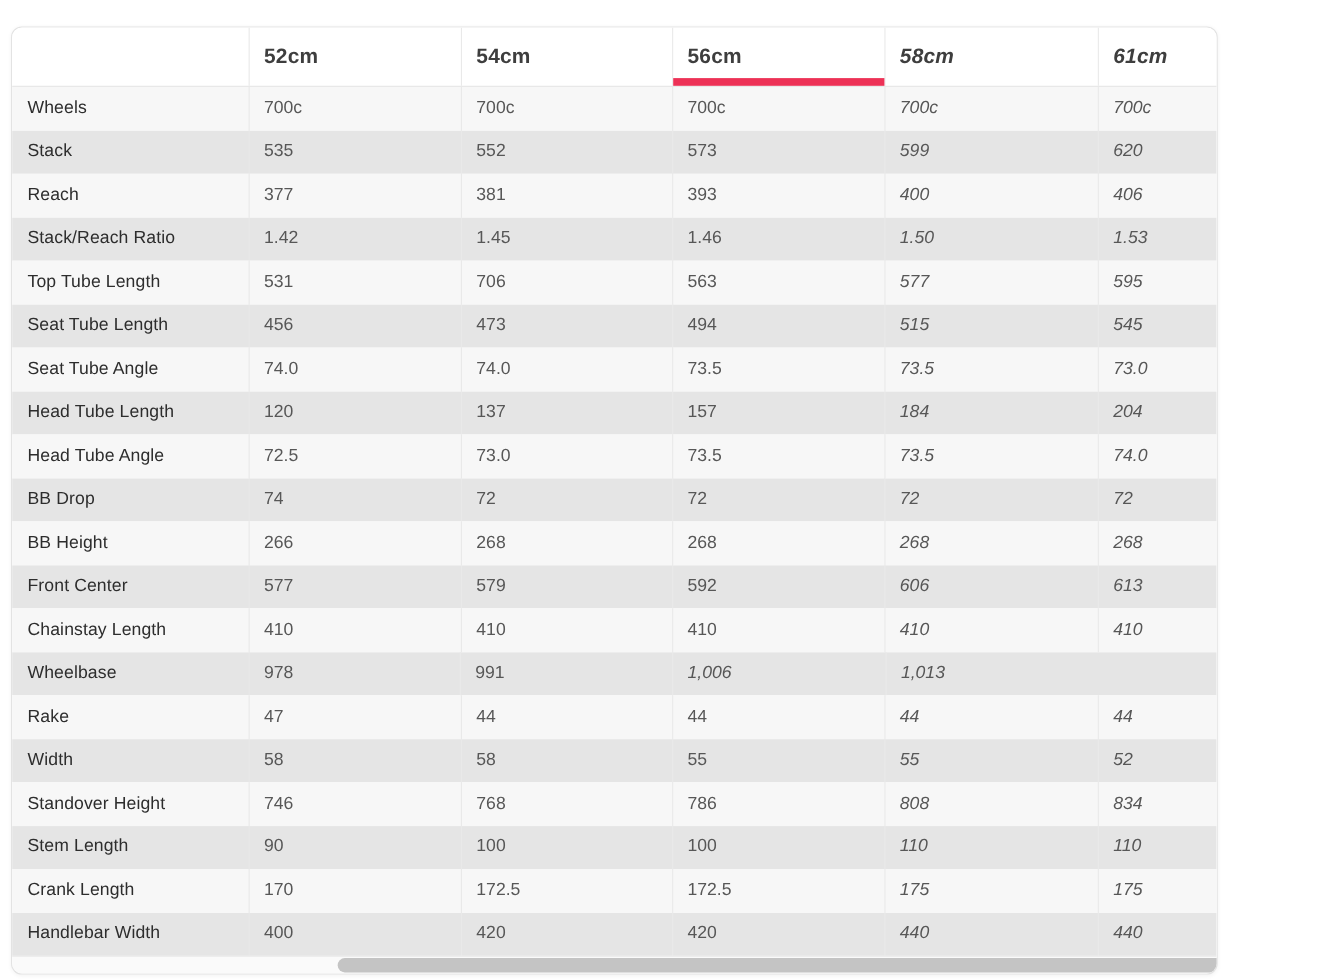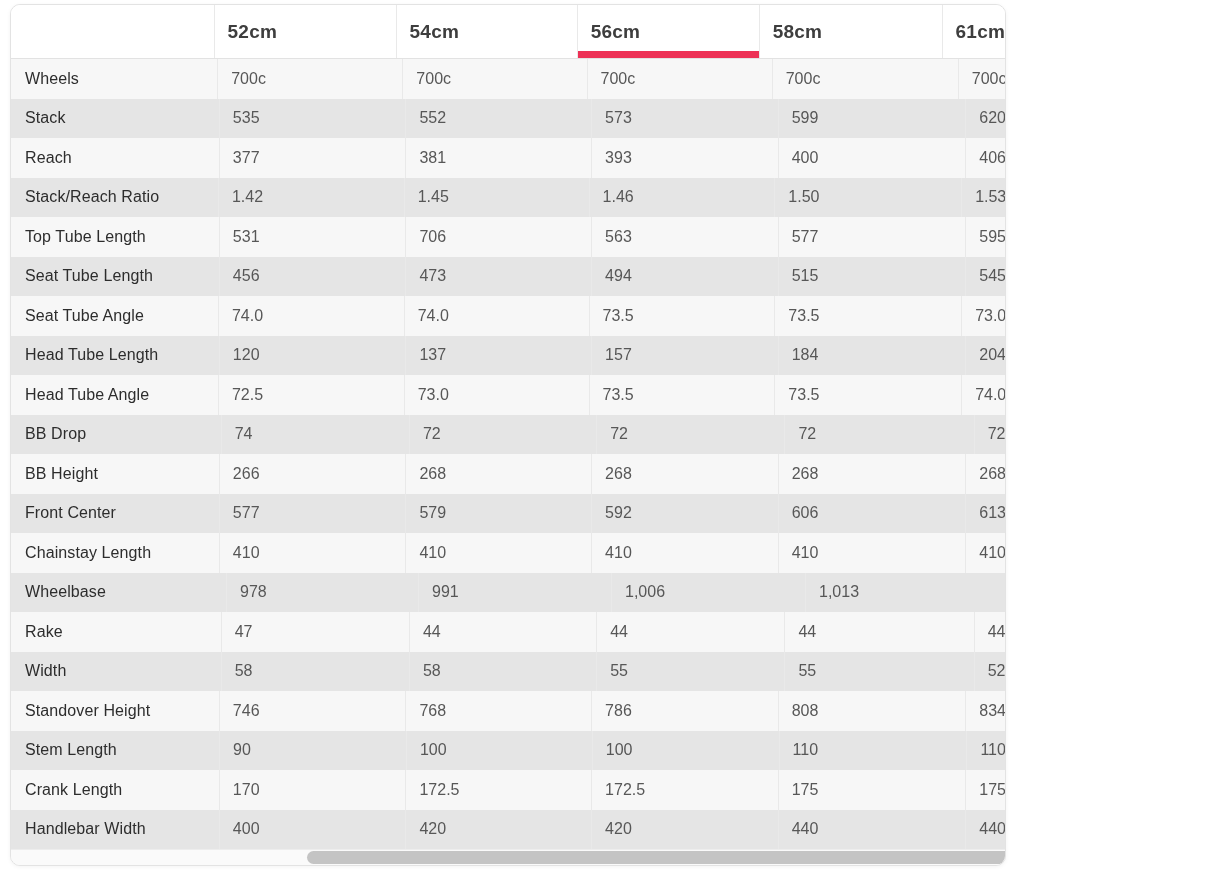--- a/index.html
+++ b/index.html
@@ -10,21 +10,21 @@
     --header-text:#3e3e3e;
     --label-text:#2d2d2d;
     --value-text:#575757;
     --thumb:#c4c4c4;
   }
   *{margin:0;padding:0;box-sizing:border-box;}
   html,body{width:1214px;height:890px;background:#ffffff;overflow:hidden;}
   body{font-family:"Liberation Sans", sans-serif;-webkit-font-smoothing:antialiased;}
 
   .card{
-    position:absolute;left:10px;top:4px;width:996px;height:862px;
+    position:absolute;left:10px;top:24px;width:1097px;height:862px;
     background:#ffffff;border:1px solid var(--card-border);border-radius:10px;
     overflow:hidden;box-shadow:0 1px 4px rgba(0,0,0,0.05);
   }
 
   
   .header-row{display:flex;height:54px;border-bottom:1px solid #e2e2e2;background:#ffffff;}
   .h-cell{
     position:relative;display:flex;align-items:center;
     padding-left:13px;font-size:19px;font-weight:700;color:var(--header-text);
     letter-spacing:.2px;border-right:1px solid var(--border);
@@ -38,22 +38,22 @@
   .row:nth-child(odd){background:var(--stripe);}
   .c{
     display:flex;align-items:center;border-right:1px solid var(--border);
     font-size:16px;overflow:hidden;white-space:nowrap;
   }
   .label-cell{width:216px;padding-left:14px;color:var(--label-text);font-weight:500;letter-spacing:.1px;}
   .val{padding-left:13px;color:var(--value-text);font-weight:400;}
   .wc0{width:193px;}
   .wc1{width:192px;}
   .wc2{width:193px;}
-  .wc3{width:194px;}
-  .wc4{flex:1 1 auto;border-right:none !important;}
+  .wc3{width:194px;font-style:italic;}
+  .wc4{flex:1 1 auto;border-right:none !important;font-style:italic;}
 
   
   .scroll-strip{position:relative;height:16px;background:#fafafa;border-top:1px solid #ededed;}
   .scroll-thumb{
     position:absolute;top:1px;left:296px;width:884px;height:13px;
     border-radius:7px;background:var(--thumb);
   }
 </style>
 </head>
 <body>

